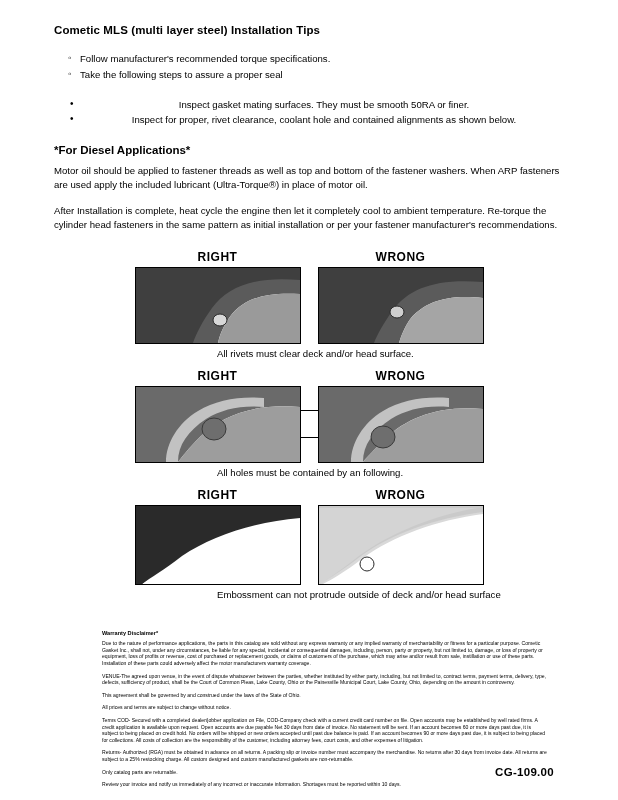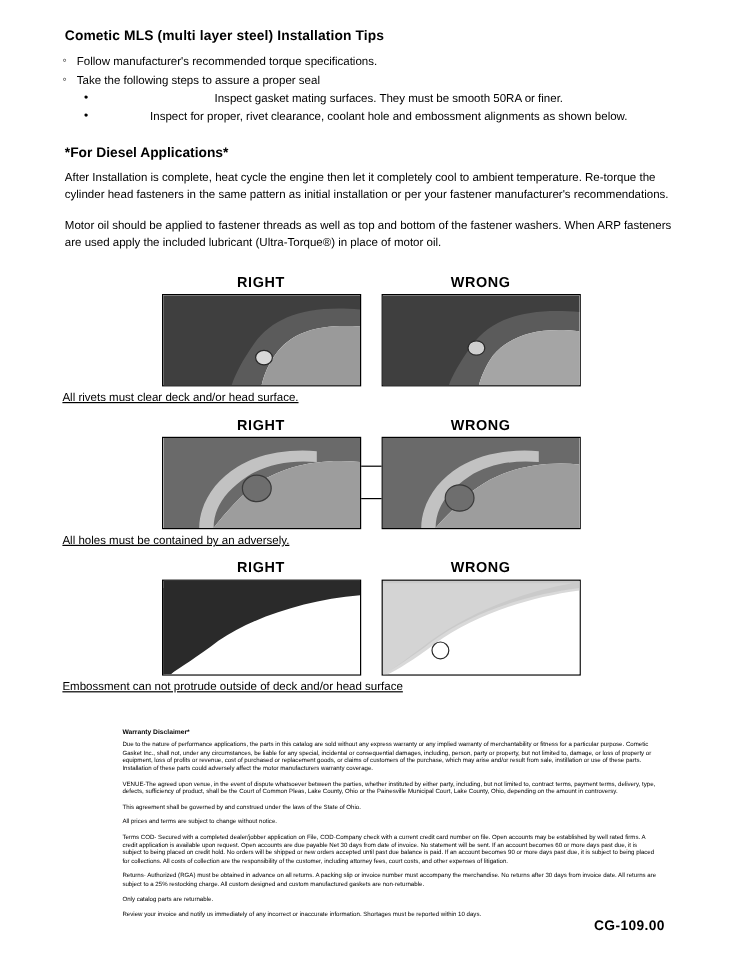--- a/index.html
+++ b/index.html
@@ -23,21 +23,21 @@
     padding: 24px 52px 0 52px;
   }
   h1.title {
     font-size: 11.5px;
     font-weight: bold;
     margin: 0 0 9px 2px;
     letter-spacing: 0.1px;
   }
   ul.bullets {
     list-style: none;
-    margin: 0;
+    margin: 16px;
     padding: 0;
   }
   ul.bullets > li {
     font-size: 9.6px;
     line-height: 14.5px;
     position: relative;
     padding-left: 12px;
     margin-bottom: 1px;
   }
   ul.bullets > li::before {
@@ -108,22 +108,21 @@
     background: #ffffff;
   }
   .figbox.tall { height: 80px; }
   .figcaption {
     font-size: 9.6px;
     margin: 4px 0 0 0;
     text-align: left;
   }
   .caprow {
     display: flex;
-    justify-content: flex-start;
-    text-decoration: underline;
+    justify-content: flex-end;
   }
   .capinner {
     width: 349px;
   }
   .capinner.wide { width: 349px; }
 
   
   .callouts {
     position: absolute;
     left: 58px;
@@ -173,26 +172,26 @@
 <div class="page">
 
   <h1 class="title">Cometic MLS (multi layer steel) Installation Tips</h1>
 
   <ul class="bullets">
     <li>Follow manufacturer's recommended torque specifications.</li>
     <li>Take the following steps to assure a proper seal</li>
   </ul>
   <ul class="subbullets" style="margin-left:16px;">
     <li>Inspect gasket mating surfaces.  They must be smooth 50RA or finer.</li>
-    <li>Inspect for proper, rivet clearance, coolant hole and embossment alignments as shown below.</li>
+    <li>Inspect for proper, rivet clearance, coolant hole and contained alignments as shown below.</li>
   </ul>
 
   <h2 class="section">*For Diesel Applications*</h2>
+  <p class="body">Motor oil should be applied to fastener threads as well as top and bottom of the fastener washers. When ARP fasteners are used apply the included lubricant (Ultra-Torque®) in place of motor oil.</p>
   <p class="body">After Installation is complete, heat cycle the engine then let it completely cool to ambient temperature. Re-torque the cylinder head fasteners in the same pattern as initial installation or per your fastener manufacturer's recommendations.</p>
-  <p class="body">Motor oil should be applied to fastener threads as well as top and bottom of the fastener washers. When ARP fasteners are used apply the included lubricant (Ultra-Torque®) in place of motor oil.</p>
 
   <div class="figures">
 
     <div class="figrow">
       <div class="figcol">
         <div class="figlabel">RIGHT</div>
         <div class="figbox">
           <svg width="164" height="75" viewBox="0 0 164 75">
             <rect x="0" y="0" width="164" height="75" fill="#ffffff"></rect>
             <path d="M0,0 H164 V26 C130,24 110,30 96,46 C88,56 84,66 82,75 H0 Z" fill="#5b5b5b"></path>
@@ -255,21 +254,21 @@
               <path d="M164,22 C122,18 88,30 66,52 C54,64 48,70 44,75 H164 Z" fill="#9d9d9d"></path>
               <path d="M32,75 C32,56 44,36 64,24 C82,13 106,9 130,11 L130,20 C108,18 88,22 72,32 C54,44 44,58 44,75 Z" fill="#c2c2c2"></path>
               <ellipse cx="64" cy="50" rx="12" ry="11" fill="#6e6e6e" stroke="#3a3a3a" stroke-width="1"></ellipse>
             </svg>
           </div>
         </div>
       </div>
     </div>
     <div class="caprow">
       <div class="capinner">
-        <p class="figcaption">All holes must be contained by an adversely.</p>
+        <p class="figcaption">All holes must be contained by an following.</p>
       </div>
     </div>
 
     <div class="figrow" style="margin-top:10px;">
       <div class="figcol">
         <div class="figlabel">RIGHT</div>
         <div class="figbox tall">
           <svg width="164" height="78" viewBox="0 0 164 78">
             <rect x="0" y="0" width="164" height="78" fill="#ffffff"></rect>
             <path d="M0,0 H164 V10 C120,14 78,26 48,46 C28,60 14,70 6,78 H0 Z" fill="#2f2f2f"></path>

